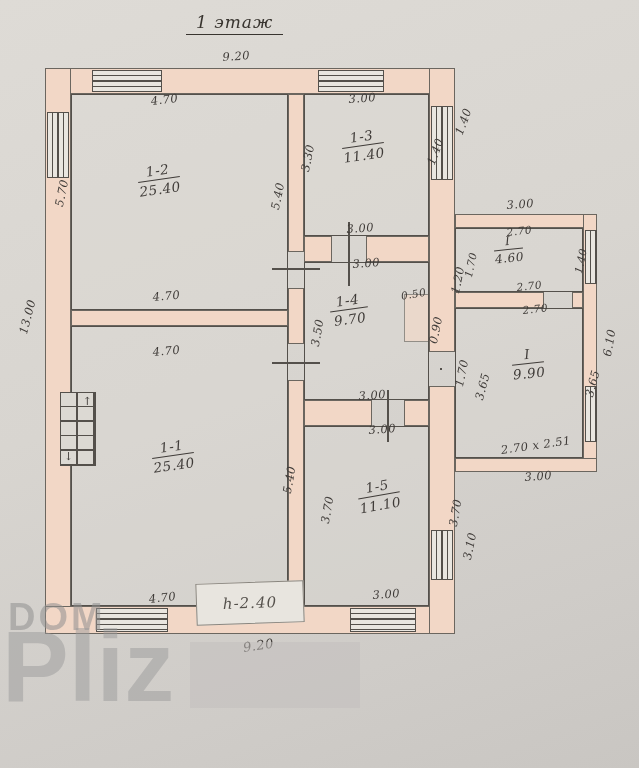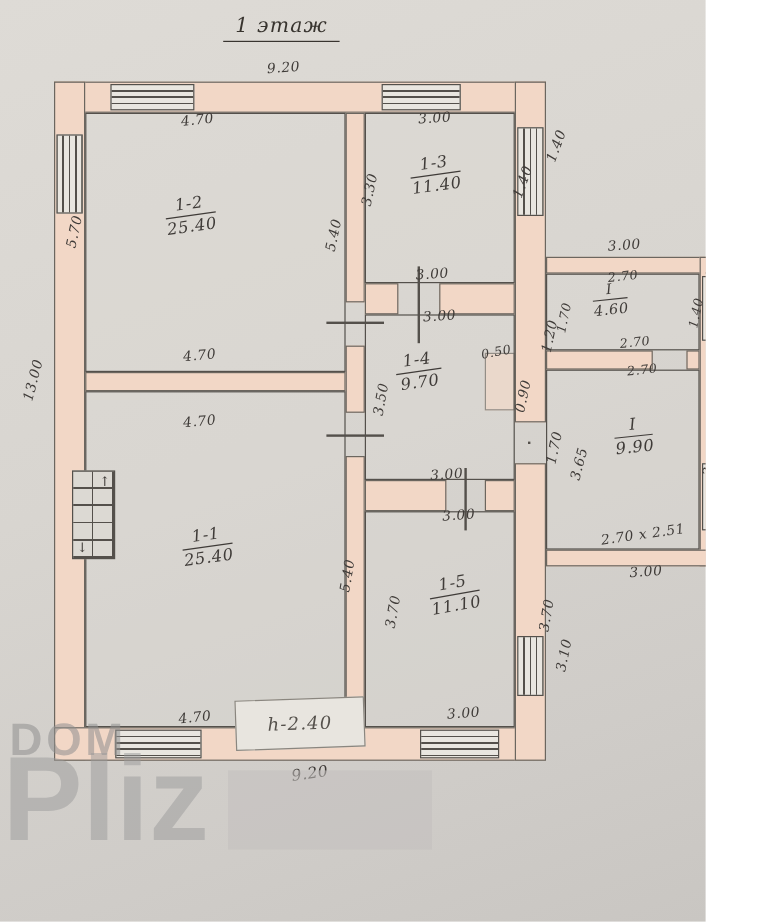--- a/index.html
+++ b/index.html
@@ -1,17 +1,17 @@
 <!DOCTYPE html>
 <html><head>
 <meta charset="utf-8">
 <style>
   html,body{margin:0;padding:0;}
   #photo{
-    position:relative; width:588px; height:768px; overflow:hidden;
+    position:relative; width:639px; height:768px; overflow:hidden;
     background:linear-gradient(160deg,#dedbd6 0%,#d8d5d0 45%,#cfccc8 80%,#c9c6c2 100%);
     font-family:"DejaVu Serif","Liberation Serif",serif;
   }
   
   .wall{position:absolute;background:#f2d7c6;border:1px solid #6b665f;box-sizing:border-box;}
   
   .room{position:absolute;border:1.6px solid #54504b;box-sizing:border-box;background:rgba(222,219,213,.35);}
   
   .win{position:absolute;border:1.3px solid #54504b;box-sizing:border-box;background-color:#e9e6e0;}
   .winH{background-image:repeating-linear-gradient(180deg,transparent 0 4px,#54504b 4px 5.3px);}

